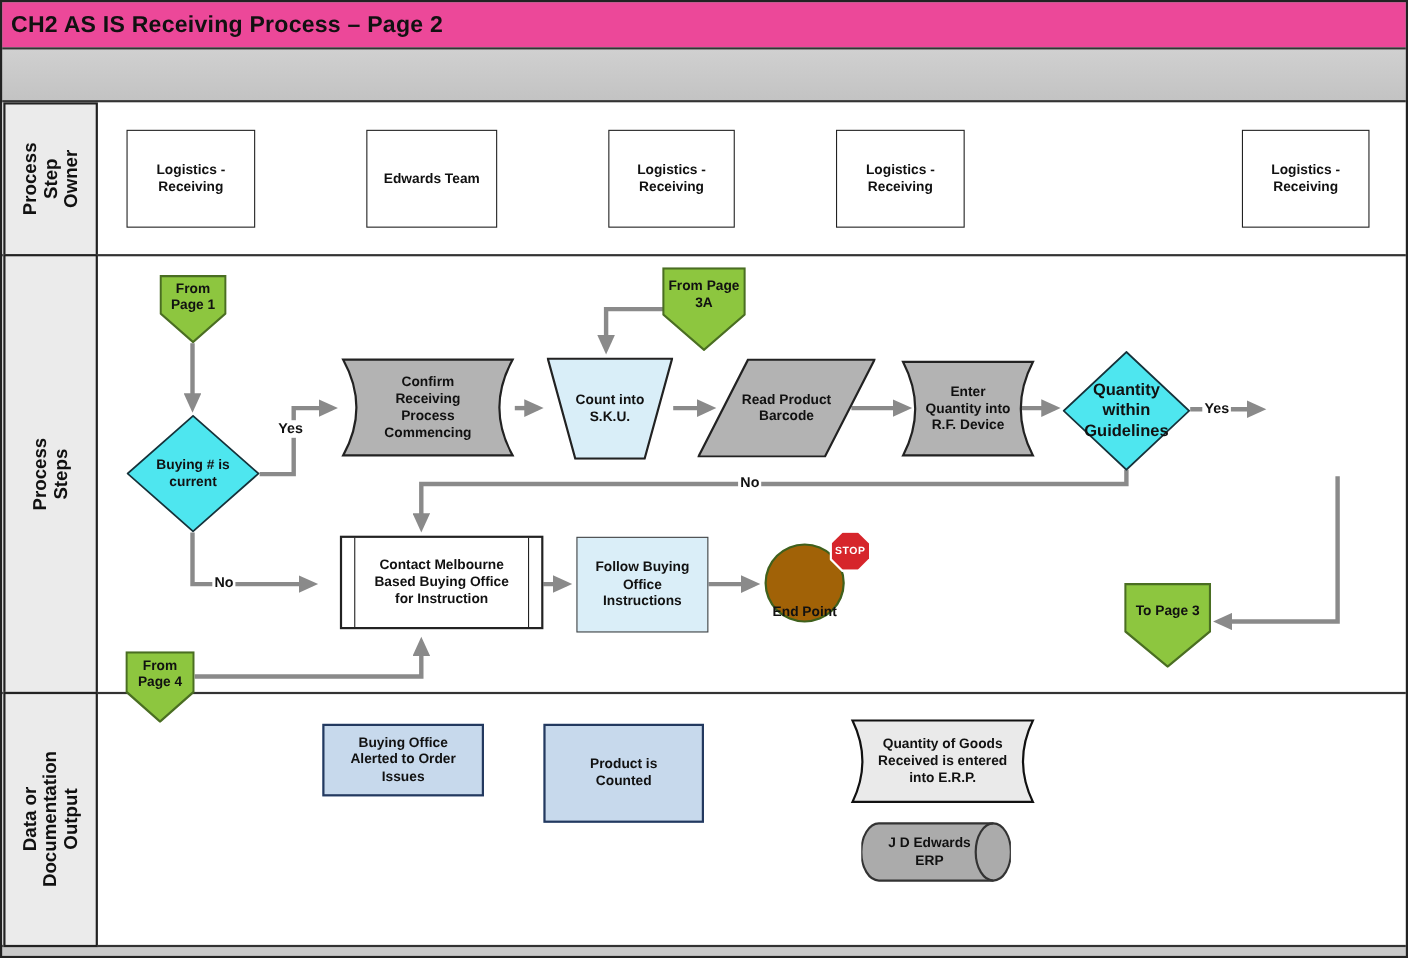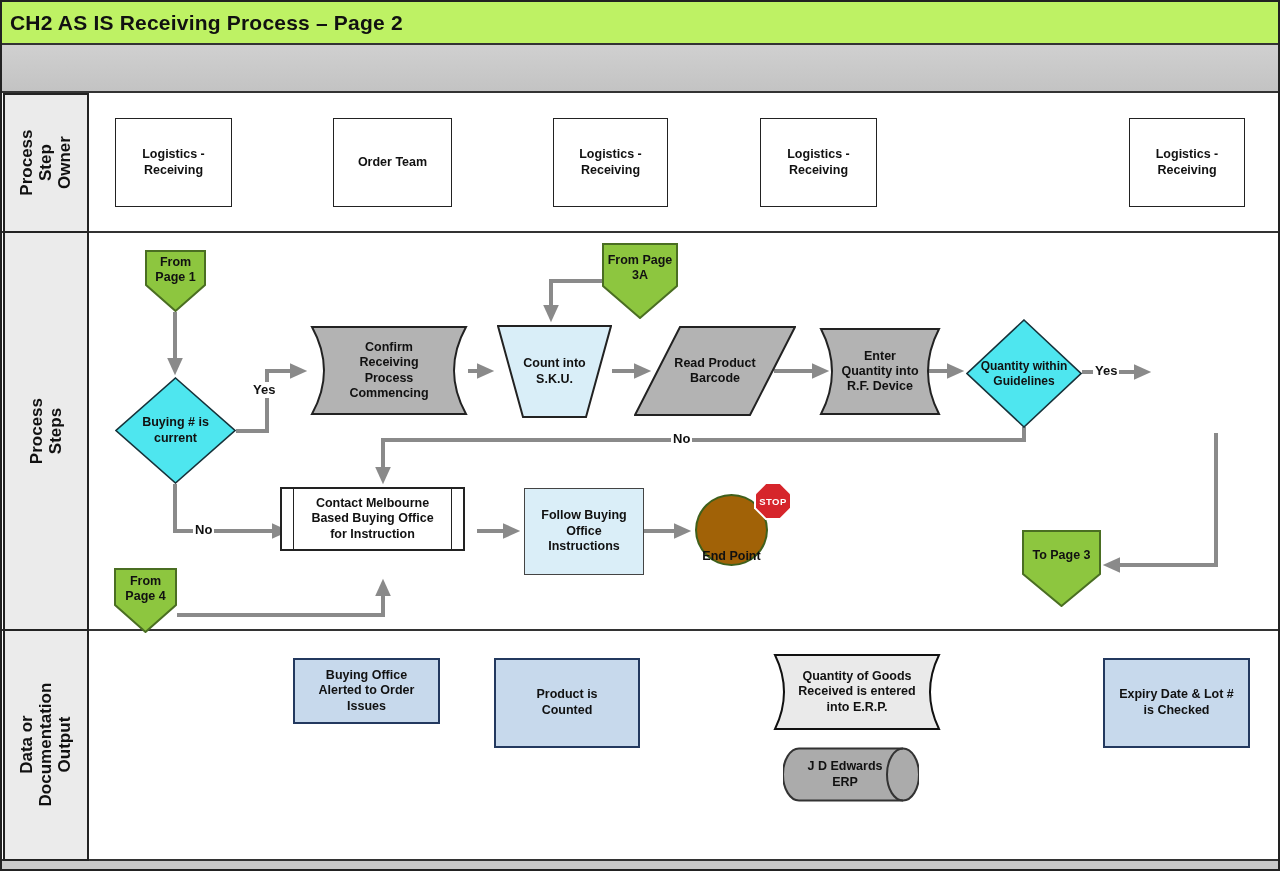--- a/index.html
+++ b/index.html
@@ -1,20 +1,20 @@
 <!DOCTYPE html>
 <html><head>
 <meta charset="utf-8">
 <style>
   html,body{margin:0;padding:0;background:#fff;}
   #canvas{position:relative;width:1280px;height:871px;background:#fff;overflow:hidden;
           font-family:"Liberation Sans",sans-serif;color:#111;}
   .abs{position:absolute;}
   
-  #titlebar{left:2px;top:2px;width:1276px;height:41px;background:#bef264;display:flex;align-items:center;z-index:1;}
+  #titlebar{left:2px;top:2px;width:1276px;height:41px;background:#ec4899;display:flex;align-items:center;z-index:1;}
   #titlebar .t{font-size:21px;font-weight:bold;padding-left:8px;letter-spacing:.2px;}
   #grayband{left:2px;top:45px;width:1276px;height:46px;background:linear-gradient(#d0d0d0,#c3c3c3);z-index:1;}
   #botband{left:2px;top:861px;width:1276px;height:9px;background:#c9c9c9;z-index:1;}
   .hsep{left:2px;width:1276px;height:2px;background:#333;z-index:2;}
   #frame{left:0;top:0;width:1276px;height:867px;border:2px solid #222;z-index:30;pointer-events:none;}
   
   .lanecell{left:3px;width:86px;background:#ebebeb;border:2px solid #222;box-sizing:border-box;
             display:flex;align-items:center;justify-content:center;z-index:2;}
   .lanecell span{transform:rotate(-90deg);font-weight:bold;font-size:17px;line-height:1.12;text-align:center;white-space:normal;}
   
@@ -91,21 +91,21 @@
 
   <div class="flowlabel" style="left:251px;top:382px">Yes</div>
   <div class="flowlabel" style="left:1093px;top:363px">Yes</div>
   <div class="flowlabel" style="left:671px;top:431px">No</div>
   <div class="flowlabel" style="left:193px;top:522px">No</div>
 
   <div class="abs rectnode owner" style="left:115px;top:118px;width:117px;height:89px;padding:0 14px">
       <span>Logistics - Receiving</span>
     </div>
   <div class="abs rectnode owner" style="left:333px;top:118px;width:119px;height:89px;padding:0 10px">
-      <span>Order Team</span>
+      <span>Edwards Team</span>
     </div>
   <div class="abs rectnode owner" style="left:553px;top:118px;width:115px;height:89px;padding:0 14px">
       <span>Logistics - Receiving</span>
     </div>
   <div class="abs rectnode owner" style="left:760px;top:118px;width:117px;height:89px;padding:0 14px">
       <span>Logistics - Receiving</span>
     </div>
   <div class="abs rectnode owner" style="left:1129px;top:118px;width:116px;height:89px;padding:0 14px">
       <span>Logistics - Receiving</span>
     </div>
@@ -156,42 +156,42 @@
     <svg width="122" height="89">
         <path d="M2,2 L120,2 Q98,44.5 120,87 L2,87 Q24,44.5 2,2 Z" fill="#b3b3b3" stroke="#222" stroke-width="2"></path>
       </svg>
     <div class="lbl" style="padding:0 18px">Enter Quantity into R.F. Device</div>
   </div>
 
   <div class="node" style="left:966px;top:319px;width:116px;height:109px">
     <svg width="116" height="109">
         <polygon points="58,1 115,54.5 58,108 1,54.5" fill="#4ee6ef" stroke="#16323a" stroke-width="1.6"></polygon>
       </svg>
-    <div class="lbl" style="padding:0 12px;font-size:12px">Quantity within Guidelines</div>
-  </div>
-
-
-  <div class="abs rectnode predef" style="left:280px;top:487px;width:185px;height:64px;padding:0 20px;z-index:10">
+    <div class="lbl" style="padding:0 12px;font-size:15px">Quantity within Guidelines</div>
+  </div>
+
+
+  <div class="abs rectnode predef" style="left:309px;top:487px;width:185px;height:85px;padding:0 20px;z-index:10">
     <div class="vl" style="left:11px"></div>
     <div class="vl" style="right:11px"></div>
     <span>Contact Melbourne Based Buying Office for Instruction</span>
   </div>
 
   <div class="abs rectnode followbox" style="left:524px;top:488px;width:120px;height:87px;padding:0 8px;z-index:10">
     <span>Follow Buying Office Instructions</span>
   </div>
 
   <div class="abs endcircle" style="left:695px;top:494px;width:73px;height:72px;z-index:10">
     <span>End Point</span>
   </div>
   <div class="abs stop-outer" style="left:754px;top:482px;width:38px;height:38px">
     <div class="stop-inner">STOP</div>
   </div>
 
-  <div class="node" style="left:114px;top:568px;width:63px;height:65px;z-index:12">
+  <div class="node" style="left:114px;top:592px;width:63px;height:65px;z-index:12">
     <svg width="63" height="65">
         <polygon points="1,1 62,1 62,37 31.5,64 1,37" fill="#8dc63f" stroke="#4a6e22" stroke-width="2"></polygon>
       </svg>
     <div class="lbl pent">From Page 4</div>
   </div>
 
   <div class="node" style="left:1022px;top:530px;width:79px;height:77px">
     <svg width="79" height="77">
         <polygon points="1,1 78,1 78,44 39.5,76 1,44" fill="#8dc63f" stroke="#4a6e22" stroke-width="2"></polygon>
       </svg>
@@ -210,18 +210,15 @@
       <path d="M120,1.5 A16,26 0 0 0 120,53.5" fill="none" stroke="#333" stroke-width="2"></path>
     </svg>
     <div class="lbl" style="padding:0 26px 0 14px">J D Edwards ERP</div>
   </div>
   <div class="node" style="left:773px;top:653px;width:168px;height:78px">
     <svg width="168" height="78">
         <path d="M2,2 L166,2 Q148,39 166,76 L2,76 Q20,39 2,2 Z" fill="#eaeaea" stroke="#111" stroke-width="2"></path>
       </svg>
     <div class="lbl" style="padding:0 18px">Quantity of Goods Received is entered into E.R.P.</div>
   </div>
-  <div class="abs rectnode outbox" style="left:1103px;top:658px;width:147px;height:90px;padding:0 8px;z-index:10">
-    <span>Expiry Date &amp; Lot # is Checked</span>
-  </div>
 
   <div class="abs" id="frame"></div>
 </div>
 
 </body></html>

